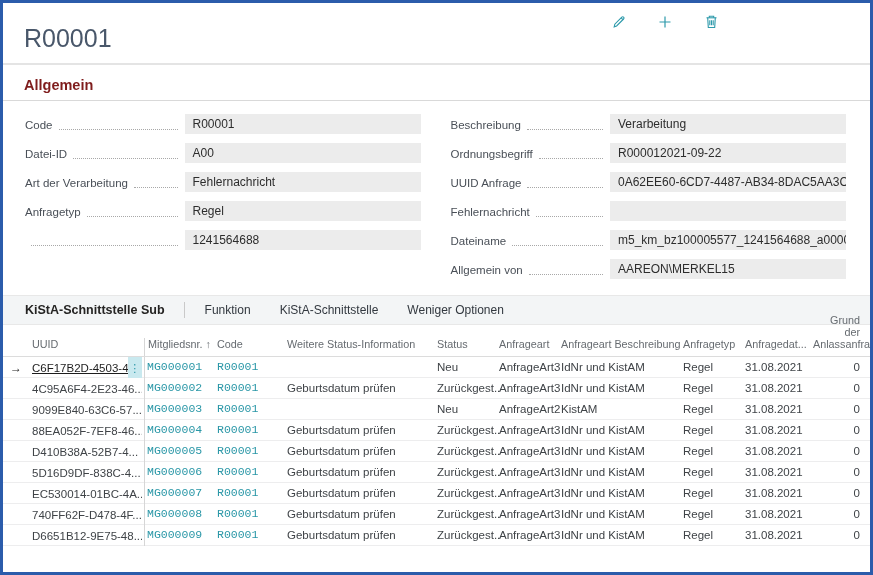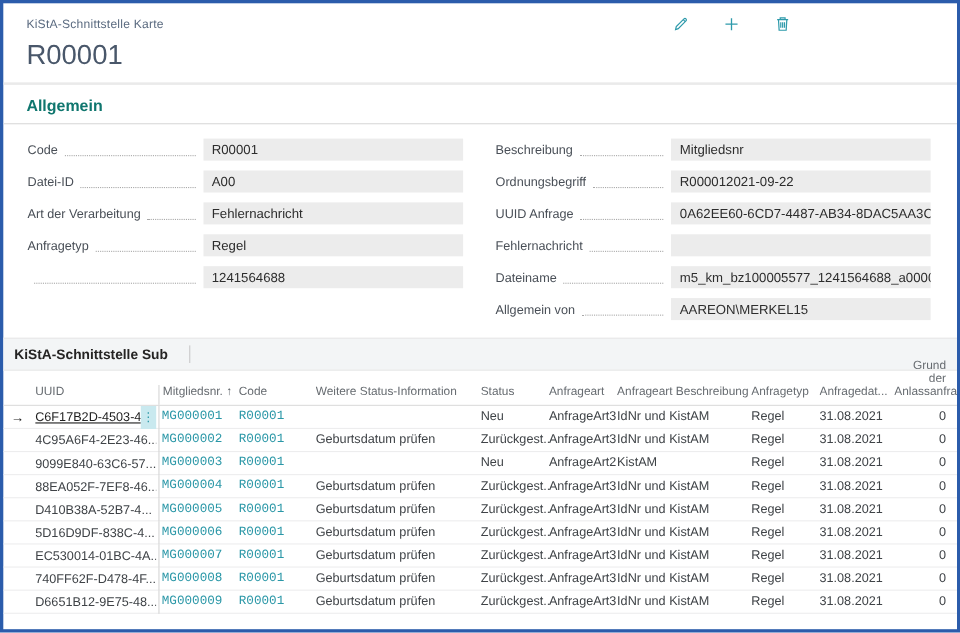--- a/index.html
+++ b/index.html
@@ -31,21 +31,21 @@
   .page-title { font-size:25px; font-weight:400; color:#49576a; padding:8px 20px 10px 21px; }
 
   .divider { border-top:1px solid #e4e4e4; }
 
   
   .menubar { height:30px; display:flex; align-items:center; padding-left:21px; }
   .menubar .menu-item { font-size:12px; color:#32383f; cursor:pointer; }
 
   
   .section-head {
-    font-size:14.5px; font-weight:700; color:#0f766e;
+    font-size:14.5px; font-weight:700; color:#7f1d1d;
     padding:12px 0 7px 21px;
     border-bottom:1px solid #d9d9d9;
     margin-right:0;
   }
   .form-cols {
     display:flex; gap:30px;
     padding:13px 24px 0 22px;
   }
   .fcol { width:398px; }
   .field-row { display:flex; align-items:flex-end; margin-bottom:9px; height:20px; }
@@ -59,21 +59,21 @@
     white-space:nowrap; overflow:hidden;
     cursor:text;
   }
 
   
   .subform { margin-top:7px; }
   .sub-header {
     height:30px; background:#f3f5f6;
     border-top:1px solid #e8e8e8; border-bottom:1px solid #e8e8e8;
     display:flex; align-items:center;
-    padding-left:10px;
+    padding-left:22px;
   }
   .sub-title { font-size:12.5px; font-weight:700; color:#252423; cursor:pointer; }
   .vline { width:1px; height:16px; background:#c9c9c9; margin:0 20px 0 19px; }
   .sub-menu { display:flex; gap:29px; }
   .sub-menu .menu-item { font-size:12px; color:#32383f; cursor:pointer; }
 
   .grid { --cols:26px 116px 72px 70px 150px 62px 62px 122px 62px 68px minmax(0,1fr); font-size:11.5px; }
   .thead, .trow { display:grid; grid-template-columns:var(--cols); }
   .thead { height:32px; align-items:end; border-bottom:1px solid #dcdcdc; }
   .th {
@@ -105,21 +105,20 @@
   .trow.selected .dots-btn { display:flex; }
   .teal-link { color:#2a97a7; cursor:pointer;font-family:Liberation Mono, monospace; }
   .td.pad-l { padding-left:2px; }
 </style>
 </head>
 <body>
 
 <div class="window">
 
   <div class="page-header">
-    <div class="caption">KiStA-Schnittstelle Karte</div>
     <div class="toolbar">
       <button class="tool-btn" title="">
         <span>
           <svg width="16" height="16" viewBox="0 0 16 16" fill="none" stroke="#2e9aab" stroke-width="1.1">
             <path d="M3.2 12.8 L3.8 10.2 L10.8 3.2 C11.3 2.7 12.1 2.7 12.6 3.2 C13.1 3.7 13.1 4.5 12.6 5 L5.6 12 L3.2 12.8 Z"></path>
             <path d="M10.2 3.9 L11.9 5.6"></path>
           </svg>
         </span>
       </button>
       <button class="tool-btn" title="">
@@ -172,21 +171,21 @@
   </div>
         <div class="field-row">
     <span class="leader"></span>
     <span class="fvalue">1241564688</span>
   </div>
       </div>
     <div class="fcol" id="col-right">
         <div class="field-row">
     <span class="flabel">Beschreibung</span>
     <span class="leader"></span>
-    <span class="fvalue">Mitgliedsnr</span>
+    <span class="fvalue">Verarbeitung</span>
   </div>
         <div class="field-row">
     <span class="flabel">Ordnungsbegriff</span>
     <span class="leader"></span>
     <span class="fvalue">R000012021-09-22</span>
   </div>
         <div class="field-row">
     <span class="flabel">UUID Anfrage</span>
     <span class="leader"></span>
     <span class="fvalue">0A62EE60-6CD7-4487-AB34-8DAC5AA3C428</span>
@@ -206,20 +205,25 @@
     <span class="leader"></span>
     <span class="fvalue">AAREON\MERKEL15</span>
   </div>
       </div>
   </div>
 
   <div class="subform">
     <div class="sub-header">
       <span class="sub-title">KiStA-Schnittstelle Sub</span>
       <span class="vline"></span>
+      <span class="sub-menu">
+        <span class="menu-item">Funktion</span>
+        <span class="menu-item">KiStA-Schnittstelle</span>
+        <span class="menu-item">Weniger Optionen</span>
+      </span>
     </div>
 
     <div class="grid">
       <div class="thead">
         <div class="th"></div>
         <div class="th pad-l col-uuid-b">UUID</div>
         <div class="th pad-l"><span>Mitgliedsnr.</span> <span>↑</span></div>
         <div class="th">Code</div>
         <div class="th">Weitere Status-Information</div>
         <div class="th">Status</div>

